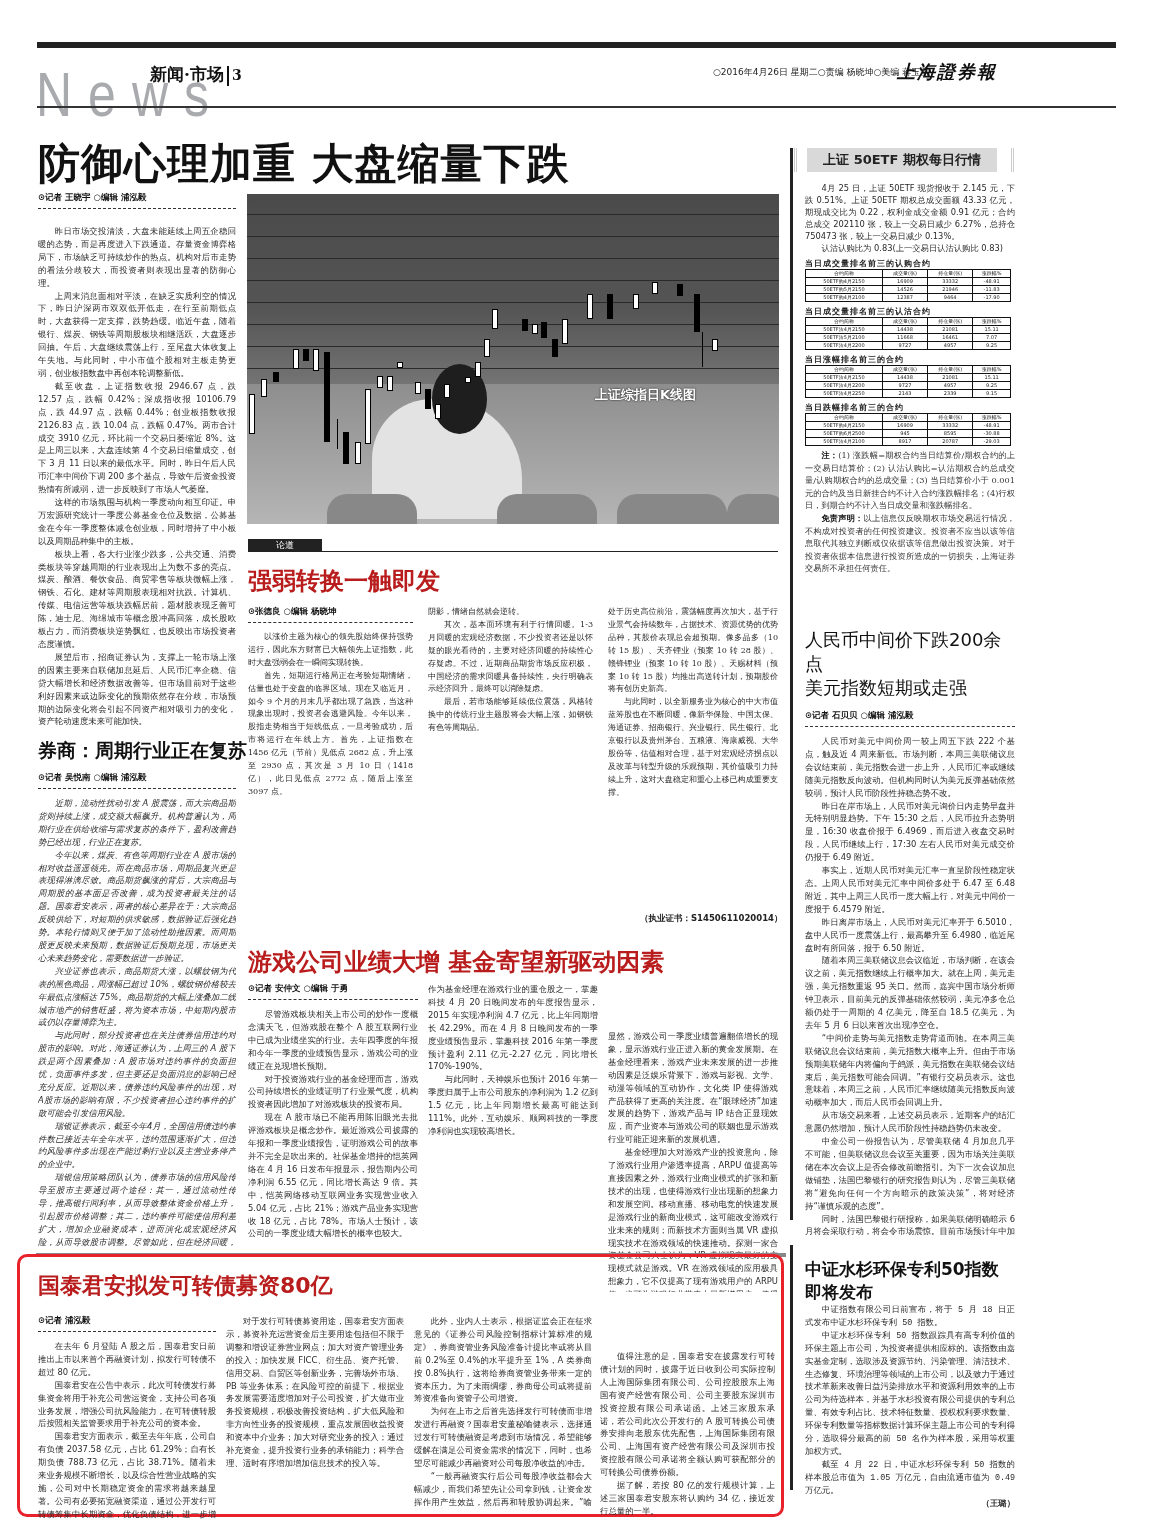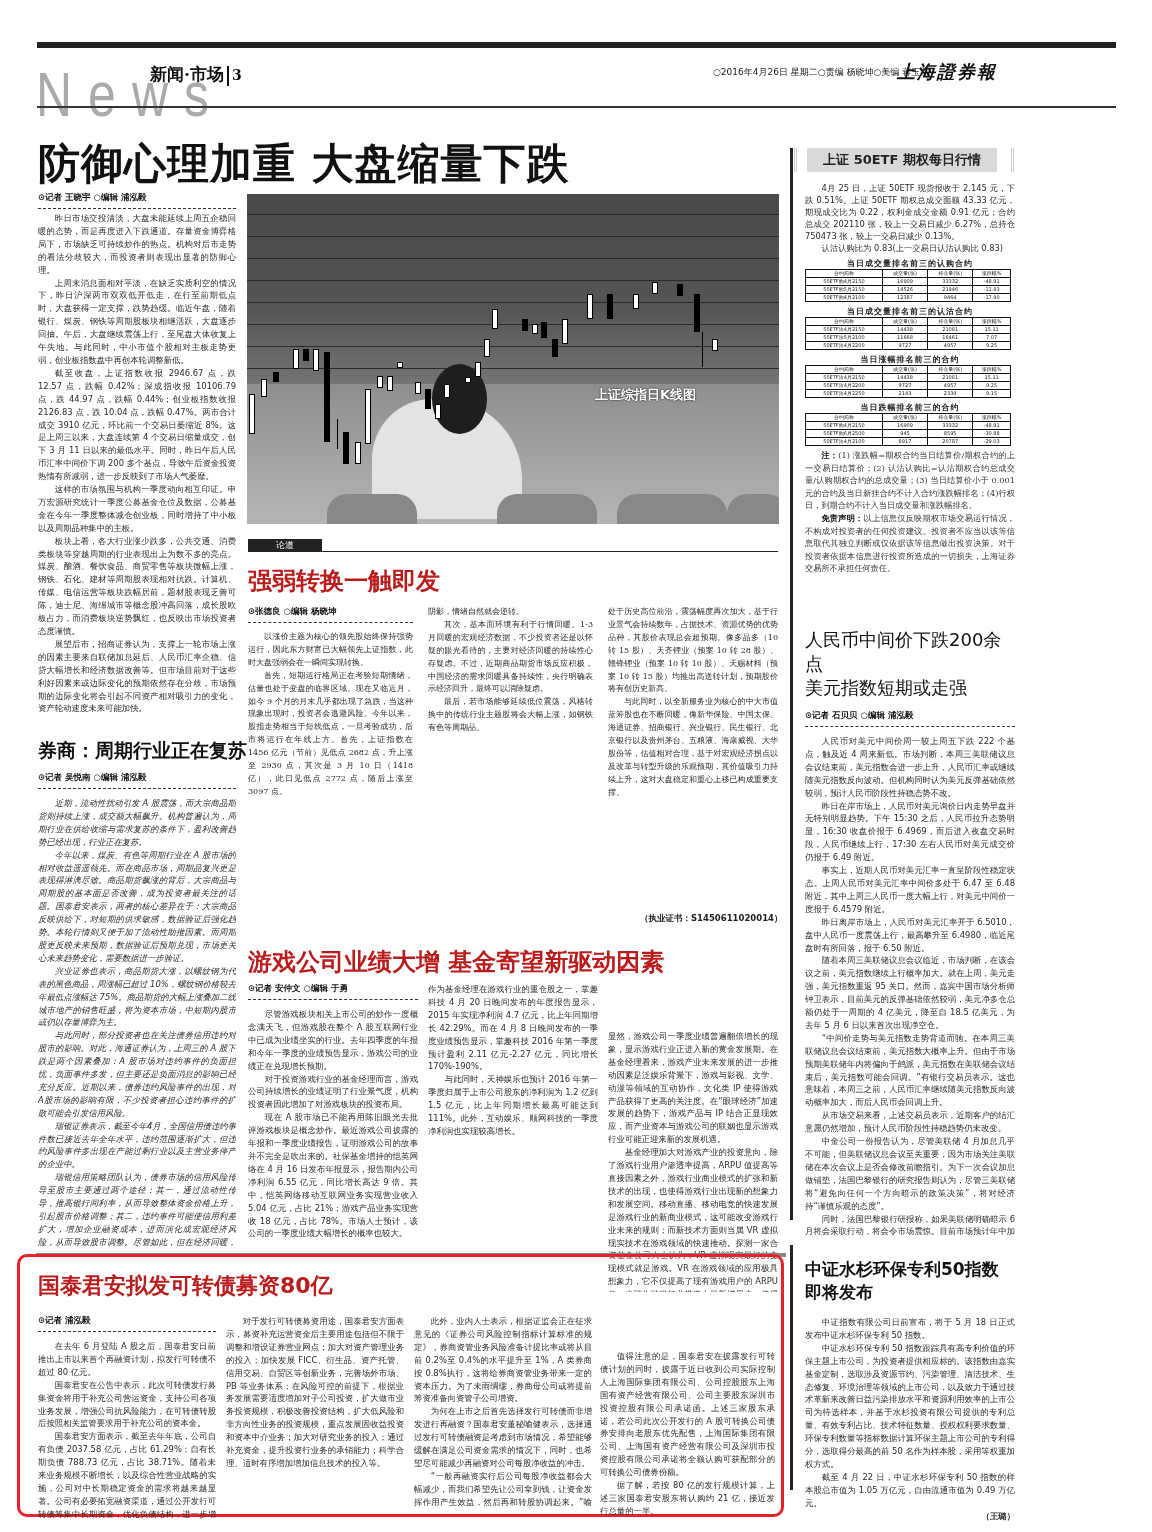--- a/index.html
+++ b/index.html
@@ -28,21 +28,21 @@
   .candle { position:absolute; width: 6px; border:1px solid #000; }
   .candle.up { background:#fff; }
   .candle.down { background:#000; }
   .wick { position:absolute; width:1px; background:#000; }
   .tag-box { left: 248px; top: 539px; width: 74px; height: 13px; background: #222; color: #fff; font-size: 9px; padding-left: 28px; line-height: 13px; }
   .tag-rule { left: 248px; top: 551px; width: 530px; height: 1px; background: #222; }
   .h2 { font-size: 24px; color: #b91c1c; font-weight: 700; }
   .h2b { font-size: 19px; color: #111; font-weight: bold; }
   .sidebar-title { left: 807px; top: 148px; width: 190px; height: 24px; background: #d9d9d9; font-size: 13px; font-weight: bold; text-align: center; line-height: 24px; }
   .sidebar-title-bars { left: 794px; top: 148px; width: 220px; height: 24px; border-left: 3px double #ccc; border-right: 3px double #ccc; }
-  .tbl-caption { font-size: 8px; font-weight: bold; text-align: center; color:#222; letter-spacing: 1px; }
+  .tbl-caption { font-size: 8px; font-weight: bold; color:#222; letter-spacing: 1px; }
   table.opt { border-collapse: collapse; width: 206px; font-size: 5px; }
   table.opt td, table.opt th { border: 1px solid #111; text-align: center; height: 8px; line-height: 7px; font-weight: normal; }
   table.opt tr { border-bottom: 1.5px solid #111; }
   .note { font-family: "DejaVu Serif", serif; font-size: 8.2px; line-height: 12.6px; color: #333; text-align: justify; }
   .note b { color: #111; }
   .red-box { left: 17px; top: 1254px; width: 767px; height: 263px; border: 3px solid #e8212a; border-radius: 10px; }
   .gray-bar { left: 36px; top: 1253px; width: 750px; height: 4px; background: #888; }
 </style>
 </head>
 <body>
@@ -53,21 +53,21 @@
   <span>新闻·市场</span><span class="bar"></span><span class="num">3</span>
 </div>
 <div class="abs dateline">○2016年4月26日 星期二○责编 杨晓坤○美编 蒋玉磊</div>
 <div class="abs masthead">上海證券報</div>
 <div class="abs hr-top"></div>
 
 <div class="abs headline-main">防御心理加重 大盘缩量下跌</div>
 
 <div class="abs" style="left:38px; top:192px; width:198px;">
   <div class="byline">⊙记者 王晓宇 ○编辑 浦泓毅</div>
-  <div class="body" style="margin-top:3px; height:505px; overflow:hidden;">
+  <div class="body" style="margin-top:16px; height:505px; overflow:hidden;">
     <p>昨日市场交投清淡，大盘未能延续上周五企稳回暖的态势，而是再度进入下跌通道。存量资金博弈格局下，市场缺乏可持续炒作的热点。机构对后市走势的看法分歧较大，而投资者则表现出显著的防御心理。</p>
     <p>上周末消息面相对平淡，在缺乏实质利空的情况下，昨日沪深两市双双低开低走，在行至前期低点时，大盘获得一定支撑，跌势趋缓。临近午盘，随着银行、煤炭、钢铁等周期股板块相继活跃，大盘逐步回抽。午后，大盘继续震荡上行，至尾盘大体收复上午失地。与此同时，中小市值个股相对主板走势更弱，创业板指数盘中再创本轮调整新低。</p>
     <p>截至收盘，上证指数收报 2946.67 点，跌 12.57 点，跌幅 0.42%；深成指收报 10106.79 点，跌 44.97 点，跌幅 0.44%；创业板指数收报 2126.83 点，跌 10.04 点，跌幅 0.47%。两市合计成交 3910 亿元，环比前一个交易日萎缩近 8%。这是上周三以来，大盘连续第 4 个交易日缩量成交，创下 3 月 11 日以来的最低水平。同时，昨日午后人民币汇率中间价下调 200 多个基点，导致午后资金投资热情有所减弱，进一步反映到了市场人气萎靡。</p>
     <p>这样的市场氛围与机构一季度动向相互印证。申万宏源研究统计一季度公募基金仓位及数据，公募基金在今年一季度整体减仓创业板，同时增持了中小板以及周期品种集中的主板。</p>
     <p>板块上看，各大行业涨少跌多，公共交通、消费类板块等穿越周期的行业表现出上为数不多的亮点。煤炭、酿酒、餐饮食品、商贸零售等板块微幅上涨，钢铁、石化、建材等周期股表现相对抗跌。计算机、传媒、电信运营等板块跌幅居前，题材股表现乏善可陈，迪士尼、海绵城市等概念股冲高回落，成长股欧板占力，而消费板块逆势飘红，也反映出市场投资者态度谨慎。</p>
     <p>展望后市，招商证券认为，支撑上一轮市场上涨的因素主要来自联储加息延后、人民币汇率企稳、信贷大幅增长和经济数据改善等。但市场目前对于这些利好因素来或边际变化的预期依然存在分歧，市场预期的边际变化将会引起不同资产相对吸引力的变化，资产轮动速度未来可能加快。</p>
     <p>市场人士表示，短线看，周期股炒作需要经济进一步改善和人民币汇率企稳提供的支撑，未来若没有实质性利空因素，大盘出现系统性风险的概率不大，短期市场或延续震荡格局。</p>
   </div>
 </div>
 
@@ -196,21 +196,21 @@
 <div class="abs body" style="left:226px; top:1315px; width:178px; height:195px; overflow:hidden;">
   <p>对于发行可转债募资用途，国泰君安方面表示，募资补充运营资金后主要用途包括但不限于调整和增设证券营业网点；加大对资产管理业务的投入；加快发展 FICC、衍生品、资产托管、信用交易、自贸区等创新业务，完善场外市场、PB 等业务体系；在风险可控的前提下，根据业务发展需要适度增加对子公司投资，扩大做市业务投资规模，积极改善投资结构，扩大低风险和非方向性业务的投资规模，重点发展固收益投资和资本中介业务；加大对研究业务的投入；通过补充资金，提升投资行业务的承销能力；科学合理、适时有序增加增加信息技术的投入等。</p>
 </div>
 <div class="abs body" style="left:414px; top:1315px; width:178px; height:195px; overflow:hidden;">
   <p>此外，业内人士表示，根据证监会正在征求意见的《证券公司风险控制指标计算标准的规定》，券商资管业务风险准备计提比率或将从目前 0.2%至 0.4%的水平提升至 1%，A 类券商按 0.8%执行，这将给券商资管业务带来一定的资本压力。为了未雨绸缪，券商母公司或将提前筹资准备向资管子公司增资。</p>
   <p>为何在上市之后首先选择发行可转债而非增发进行再融资？国泰君安董秘喻健表示，选择通过发行可转债融资是考虑到市场情况，希望能够缓解在满足公司资金需求的情况下，同时，也希望尽可能减少再融资对公司每股净收益的冲击。</p>
   <p>“一般再融资实行后公司每股净收益都会大幅减少，而我们希望先让公司拿到钱，让资金发挥作用产生效益，然后再和转股协调起来。”喻健表示。</p>
 </div>
 <div class="abs body" style="left:600px; top:1350px; width:175px; height:195px; overflow:hidden;">
   <p>值得注意的是，国泰君安在披露发行可转债计划的同时，披露于近日收到公司实际控制人上海国际集团有限公司、公司控股股东上海国有资产经营有限公司、公司主要股东深圳市投资控股有限公司承诺函。上述三家股东承诺，若公司此次公开发行的 A 股可转换公司债券安排向老股东优先配售，上海国际集团有限公司、上海国有资产经营有限公司及深圳市投资控股有限公司承诺将全额认购可获配部分的可转换公司债券份额。</p>
-  <p>据了解，若按 80 亿的发行规模计算，上述三家国泰君安股东将认购约 21 亿，接近发行总量的一半。</p>
+  <p>据了解，若按 80 亿的发行规模计算，上述三家国泰君安股东将认购约 34 亿，接近发行总量的一半。</p>
 </div>
 
 <div class="abs sidebar-title-bars"></div>
 <div class="abs sidebar-title">上证 50ETF 期权每日行情</div>
 <div class="abs" style="left:805px; top:182px; width:210px;">
   <div class="body" style="font-size:8.3px; line-height:12px;">
     <p>4月 25 日，上证 50ETF 现货报收于 2.145 元，下跌 0.51%。上证 50ETF 期权总成交面额 43.33 亿元，期现成交比为 0.22，权利金成交金额 0.91 亿元；合约总成交 202110 张，较上一交易日减少 6.27%，总持仓 750473 张，较上一交易日减少 0.13%。</p>
     <p>认沽认购比为 0.83(上一交易日认沽认购比 0.83)</p>
   </div>
 
@@ -361,19 +361,19 @@
     <p>同时，法国巴黎银行研报称，如果美联储明确暗示 6 月将会采取行动，将会令市场震惊。目前市场预计年中加息的可能性在 20% 左右，而法国巴黎银行自身预计美联储今年 6 月加息的概率很低，理由是美国国内经济前景没有亮点，全球局势存在不确定性等。</p>
   </div>
 </div>
 
 <div class="abs col-rule" style="left:790px; top:1245px; width:3px; height:245px;"></div>
 <div class="abs" style="left:805px; top:1258px; width:210px;">
   <div class="h2b" style="font-size:17px; font-weight:bold; line-height:23px;">
     <div>中证水杉环保专利50指数</div>
     <div>即将发布</div>
   </div>
-  <div class="body" style="margin-top:12px;">
+  <div class="body" style="font-family:Liberation Mono, monospace;">
     <p>中证指数有限公司日前宣布，将于 5 月 18 日正式发布中证水杉环保专利 50 指数。</p>
     <p>中证水杉环保专利 50 指数跟踪具有高专利价值的环保主题上市公司，为投资者提供相应标的。该指数由嘉实基金定制，选取涉及资源节约、污染管理、清洁技术、生态修复、环境治理等领域的上市公司，以及致力于通过技术革新来改善日益污染排放水平和资源利用效率的上市公司为待选样本，并基于水杉投资有限公司提供的专利总量、有效专利占比、技术特征数量、授权权利要求数量、环保专利数量等指标数据计算环保主题上市公司的专利得分，选取得分最高的前 50 名作为样本股，采用等权重加权方式。</p>
     <p>截至 4 月 22 日，中证水杉环保专利 50 指数的样本股总市值为 1.05 万亿元，自由流通市值为 0.49 万亿元。</p>
     <div style="text-align:right; font-weight:bold;">（王璐）</div>
   </div>
 </div>
 
 </body></html>

